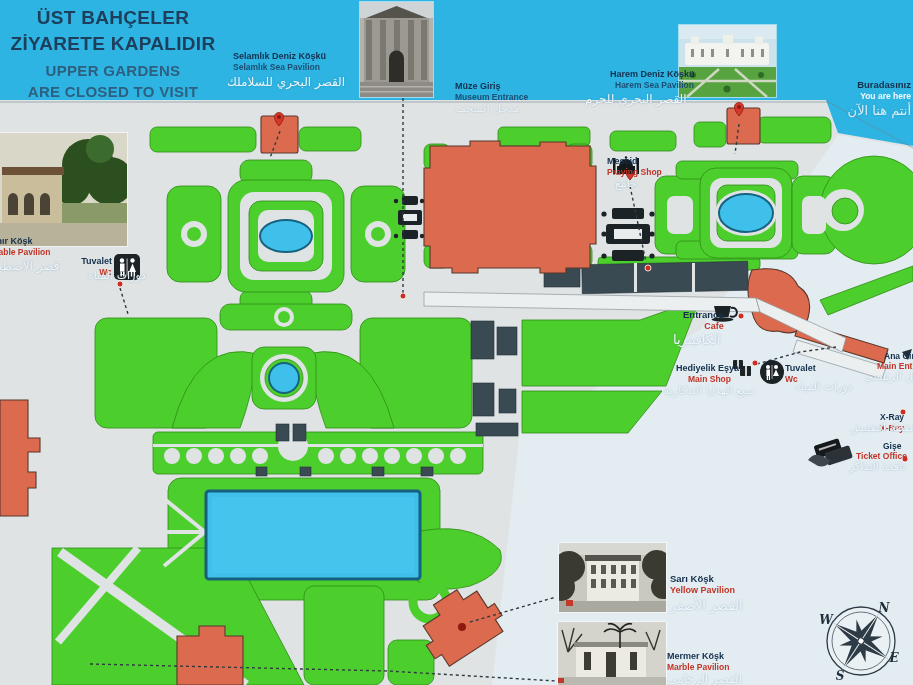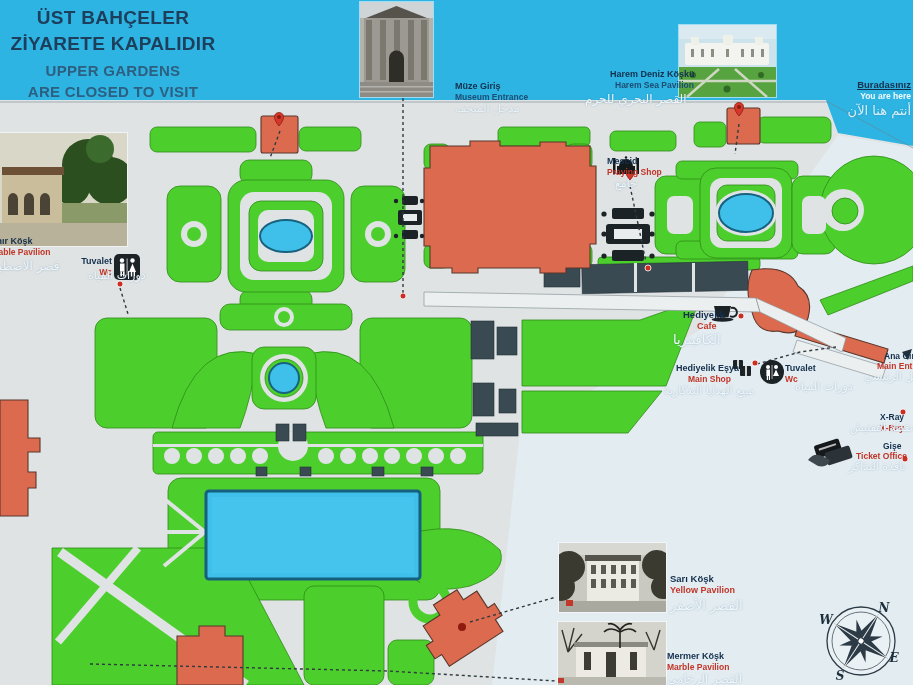--- a/index.html
+++ b/index.html
@@ -423,35 +423,40 @@
   </svg>
 </div>
 
 <div class="lbl notice">
   <div class="t">ÜST BAHÇELER</div>
   <div class="t">ZİYARETE KAPALIDIR</div>
   <div class="e" style="margin-top:4px;">UPPER GARDENS</div>
   <div class="e">ARE CLOSED TO VISIT</div>
 </div>
 
+<div class="lbl" style="left:233px;top:51px;">
+  <div class="tr">Selamlık Deniz Köşkü</div>
+  <div class="en en-navy">Selamlık Sea Pavilion</div>
+  <div class="ar" style="margin:3px 0 0 -6px;">القصر البحري للسلاملك</div>
+</div>
 
 <div class="lbl" style="left:455px;top:81px;">
   <div class="tr">Müze Giriş</div>
   <div class="en en-navy">Museum Entrance</div>
   <div class="ar" style="opacity:.75;font-size:11px;">مدخل المتحف</div>
 </div>
 
 <div class="lbl" style="left:585px;top:69px;">
   <div class="tr" style="margin-left:25px;">Harem Deniz Köşkü</div>
   <div class="en en-navy" style="margin-left:30px;">Harem Sea Pavilion</div>
   <div class="ar" style="margin-top:2px;">القصر البحري للحرم</div>
 </div>
 
 <div class="lbl right-align" style="right:2px;top:79px;">
-  <div class="tr" style="font-size:9.5px;text-decoration:underline;">Buradasınız</div>
+  <div class="tr" style="font-size:9.5px;">Buradasınız</div>
   <div class="en en-white">You are here</div>
   <div class="ar" style="font-size:13px;margin-top:2px;color:#d6f1fb;">أنتم هنا الآن</div>
 </div>
 
 <div class="lbl" style="left:-10px;top:236px;">
   <div class="tr">Ahır Köşk</div>
   <div class="en en-red">Stable Pavilion</div>
   <div class="ar" style="margin-top:2px;">قصر الاصطبل</div>
 </div>
 
@@ -463,22 +468,22 @@
   <div class="ar" style="font-size:11px;">دورات المياه</div>
 </div>
 
 <div class="lbl" style="left:607px;top:156px;">
   <div class="tr">Mescid</div>
   <div class="en en-red">Praying Shop</div>
   <div class="ar" style="font-size:11px;margin-left:8px;">جامع</div>
 </div>
 
 <div class="lbl" style="left:683px;top:309px;">
-  <div class="tr" style="font-size:9.5px;">Hediyelik</div>
-  <div class="en en-red" style="font-size:9px;margin-left:14px;">Cafe</div>
+  <div class="tr" style="font-size:9.5px;">Entrance</div>
+  <div class="en en-red" style="font-size:9px;text-align:right;">Cafe</div>
   <div class="ar" style="font-size:13px;margin-left:-10px;">الكافيتريا</div>
 </div>
 
 <div class="lbl" style="left:676px;top:363px;">
   <div class="tr">Hediyelik Eşya</div>
   <div class="en en-red" style="margin-left:12px;">Main Shop</div>
   <div class="ar" style="font-size:11px;margin-left:-12px;">مبيع الهدايا التذكارية</div>
 </div>
 
 <div class="lbl" style="left:785px;top:363px;">

